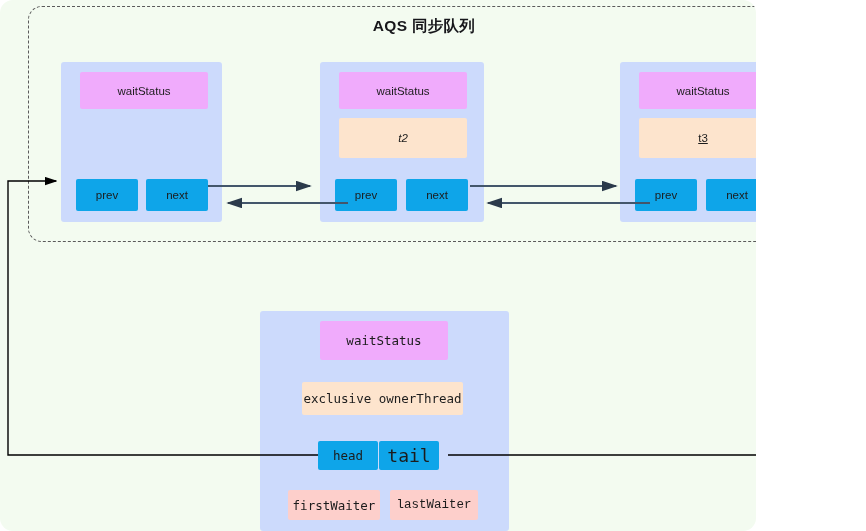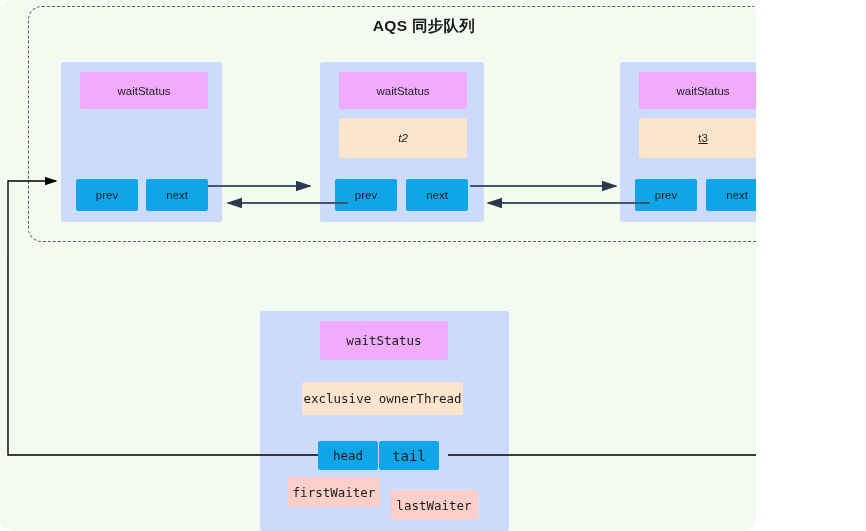--- a/index.html
+++ b/index.html
@@ -111,23 +111,23 @@
     <div class="field f-green" style="left:19px; top:10px; width:128px; height:37px;">waitStatus</div>
     <div class="field f-orange" style="left:19px; top:56px; width:128px; height:40px;text-decoration:underline;">t3</div>
     <div class="field f-yellow" style="left:15px; top:117px; width:62px; height:32px;">prev</div>
     <div class="field f-yellow" style="left:86px; top:117px; width:62px; height:32px;">next</div>
   </div>
 
   <div class="aqs-card" style="left:260px; top:311px; width:249px; height:220px;">
     <div class="field f-green mono" style="left:60px; top:10px; width:128px; height:39px; font-size:12.5px;">waitStatus</div>
     <div class="field f-orange mono" style="left:42px; top:71px; width:161px; height:33px; font-size:12.5px;text-align:center;">exclusive ownerThread</div>
     <div class="field f-yellow mono" style="left:58px; top:130px; width:60px; height:29px; font-size:12.5px;">head</div>
-    <div class="field f-yellow mono" style="left:119px; top:130px; width:60px; height:29px; font-size:14px;">tail</div>
-    <div class="field f-red mono" style="left:28px; top:166px; width:92px; height:30px; font-size:12.5px;">firstWaiter</div>
-    <div class="field f-red mono" style="left:130px; top:179px; width:88px; height:30px; font-size:12.5px;">lastWaiter</div>
+    <div class="field f-yellow mono" style="left:119px; top:130px; width:60px; height:29px; font-size:18px;">tail</div>
+    <div class="field f-red mono" style="left:28px; top:179px; width:92px; height:30px; font-size:12.5px;">firstWaiter</div>
+    <div class="field f-red mono" style="left:130px; top:179px; width:88px; height:30px; font-size:12.5px;font-family:Liberation Mono, monospace;">lastWaiter</div>
   </div>
 
   <svg id="wires" viewBox="0 0 866 531" xmlns="http://www.w3.org/2000/svg">
     <defs>
       <marker id="arrowBlack" markerWidth="9" markerHeight="9" refX="8" refY="3" orient="auto" markerUnits="strokeWidth">
         <path d="M0,0 L9,3 L0,6 z" fill="#000000"></path>
       </marker>
       <marker id="arrowDark" markerWidth="9" markerHeight="9" refX="8" refY="3" orient="auto" markerUnits="strokeWidth">
         <path d="M0,0 L9,3 L0,6 z" fill="#2b3a4b"></path>
       </marker>

